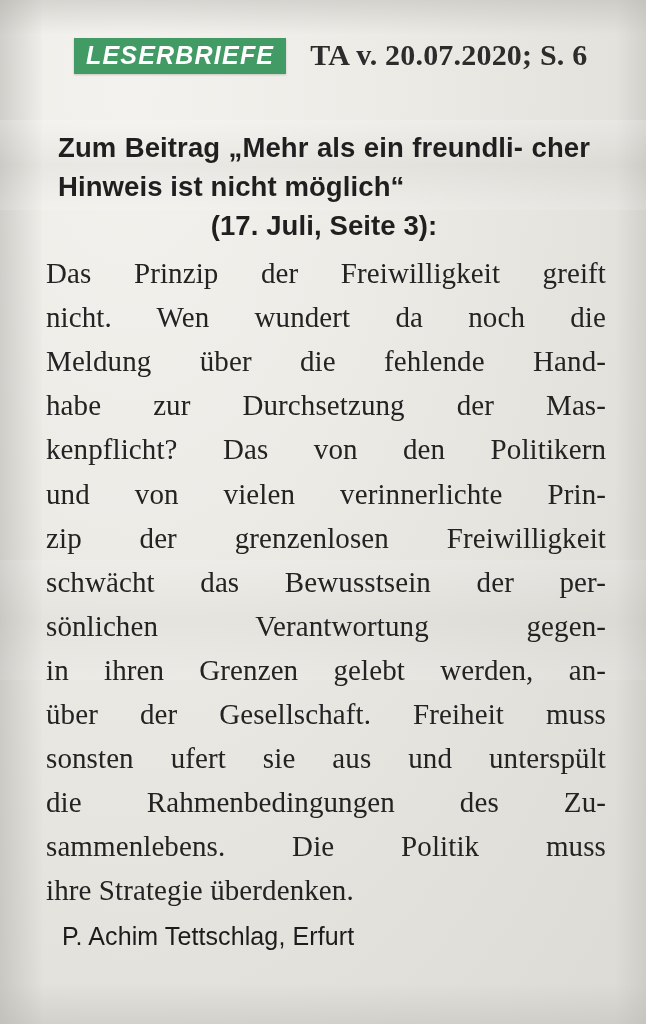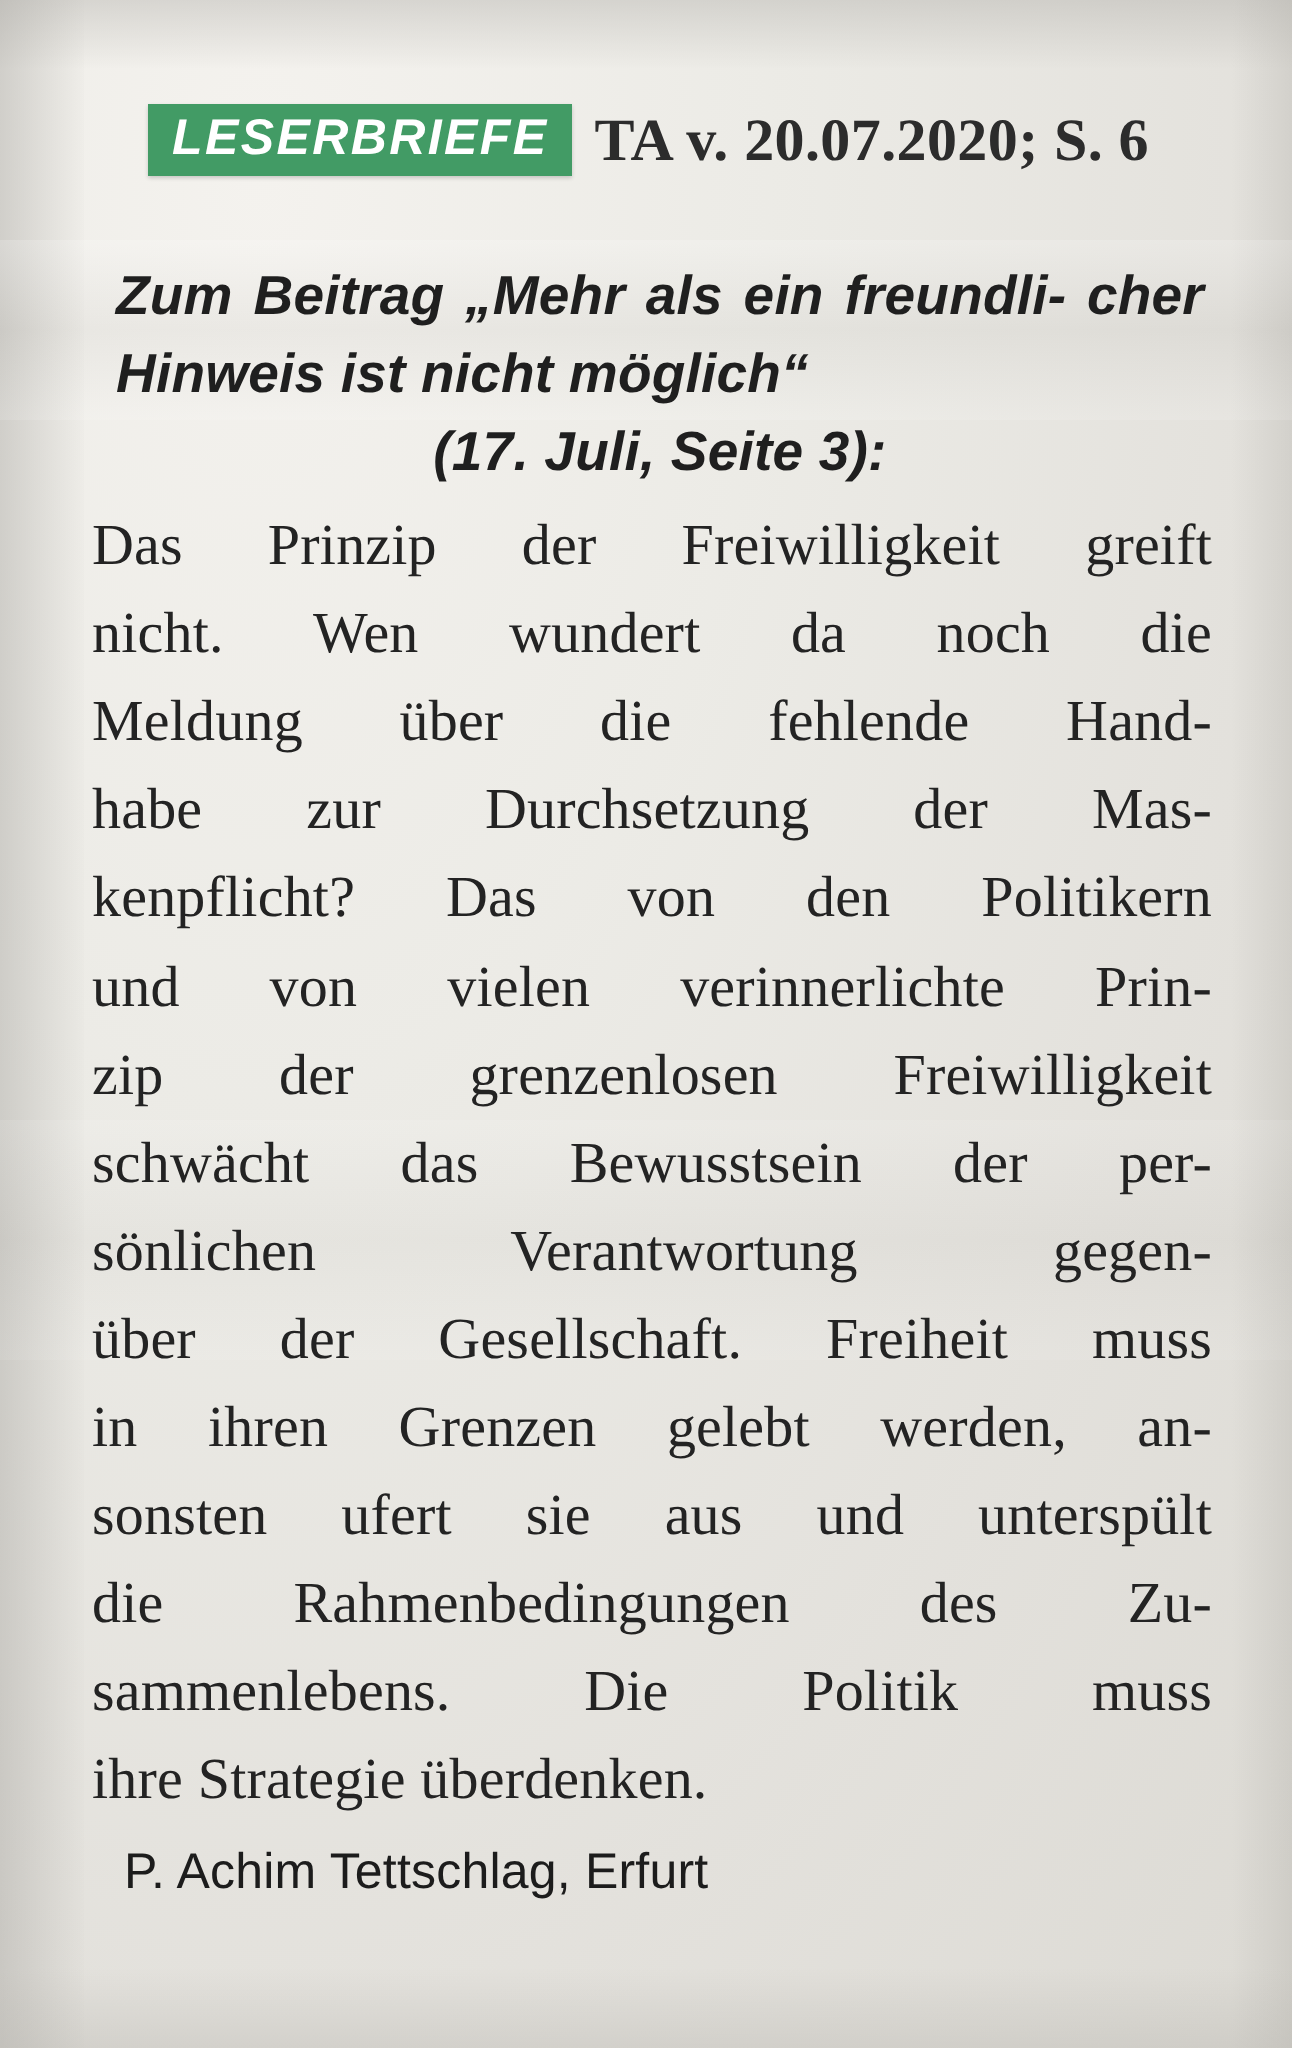--- a/index.html
+++ b/index.html
@@ -53,25 +53,25 @@
     background: linear-gradient(to bottom, rgba(255,255,255,0.18), rgba(160,158,152,0.10), rgba(255,255,255,0.12));
   }
   .crease-b {
     left: 0; top: 560px; width: 646px; height: 120px;
     background: linear-gradient(to bottom, rgba(255,255,255,0.10), rgba(165,163,157,0.08), rgba(255,255,255,0.08));
   }
 
   
   .header-row {
     position: absolute;
-    top: 52px;
+    top: 38px;
     left: 74px;
     display: flex;
-    align-items: flex-end;
-    gap: 11px;
+    align-items: flex-start;
+    gap: 24px;
   }
   .kicker {
     background: #3f9c63;
     color: #ffffff;
     font-family: "Liberation Sans", sans-serif;
     font-weight: bold;
     font-style: italic;
     font-size: 25px;
     letter-spacing: 1.2px;
     padding: 5px 12px 6px 12px;
@@ -96,23 +96,22 @@
   }
 
   .lede {
     font-family: "Liberation Sans", sans-serif;
     font-weight: bold;
     font-size: 27.5px;
     line-height: 1.42;
     color: #1f1f1f;
     text-align: justify;
     letter-spacing: 0.1px;
-    margin: 0 4px 6px 0;
+    margin: 0 16px 6px 0;
     padding-left: 12px;
-    font-style: italic;
   }
   .lede .last-line {
     display: block;
     text-align: center;
   }
 
   .body-text {
     font-family: "Liberation Serif", serif;
     font-size: 29px;
     line-height: 1.52;
@@ -169,22 +168,22 @@
     <div class="body-text">
       <span class="line">Das Prinzip der Freiwilligkeit greift</span>
       <span class="line">nicht. Wen wundert da noch die</span>
       <span class="line">Meldung über die fehlende Hand-</span>
       <span class="line">habe zur Durchsetzung der Mas-</span>
       <span class="line">kenpflicht? Das von den Politikern</span>
       <span class="line">und von vielen verinnerlichte Prin-</span>
       <span class="line">zip der grenzenlosen Freiwilligkeit</span>
       <span class="line">schwächt das Bewusstsein der per-</span>
       <span class="line">sönlichen Verantwortung gegen-</span>
+      <span class="line">in ihren Grenzen gelebt werden, an-</span>
       <span class="line">über der Gesellschaft. Freiheit muss</span>
-      <span class="line">in ihren Grenzen gelebt werden, an-</span>
       <span class="line">sonsten ufert sie aus und unterspült</span>
       <span class="line">die Rahmenbedingungen des Zu-</span>
       <span class="line">sammenlebens. Die Politik muss</span>
       <span class="line last">ihre Strategie überdenken.</span>
     </div>
 
     <div class="signature">P. Achim Tettschlag, Erfurt</div>
   </div>
 
 </div>

